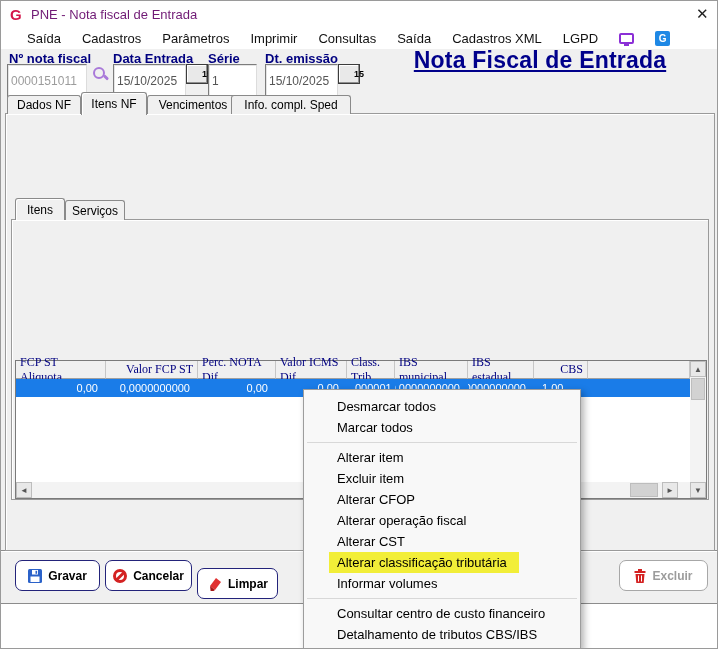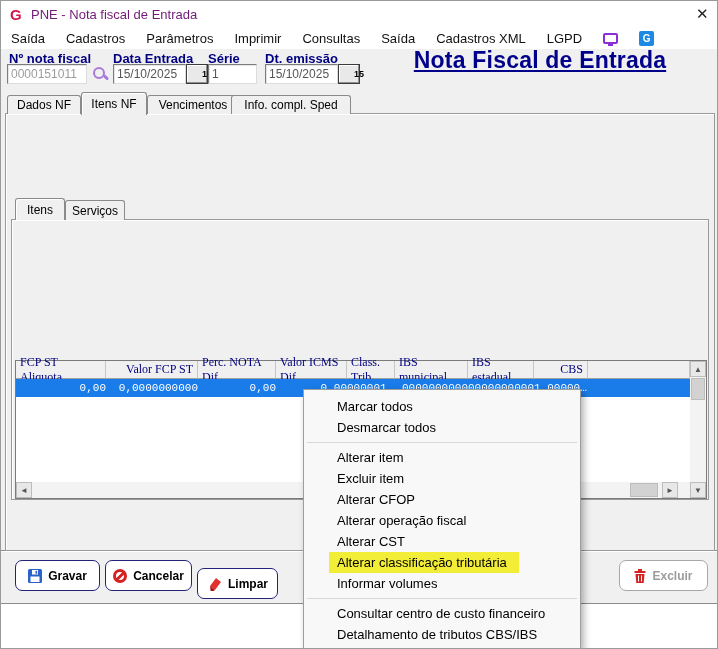--- a/index.html
+++ b/index.html
@@ -7,41 +7,41 @@
   #win { position:relative; width:718px; height:649px; background:#f0f0f0;
          border:1px solid #9a9a9a; overflow:hidden; font-family:"Liberation Sans", sans-serif; }
   .abs { position:absolute; }
 
   
   .titlebar { position:absolute; left:0; top:0; width:718px; height:26px; background:#fff; }
   .logo-g { position:absolute; left:9px; top:5px; color:#d4154a; font-weight:900; font-size:15px; }
   .win-title { position:absolute; left:30px; top:6px; font-size:13px; color:#701a75; }
   .close-x { position:absolute; left:695px; top:4px; font-size:15px; color:#222; cursor:pointer; }
   .menubar { position:absolute; left:0; top:26px; width:718px; height:22px; background:#fff;
-             display:flex; align-items:center; gap:21px; padding-left:10px; font-size:13px; color:#111; }
+             display:flex; align-items:center; gap:21px; padding-left:26px; font-size:13px; color:#111; }
   .menubar span { cursor:pointer; }
   .ico-monitor { width:15px; height:11px; border:2px solid #8b2fd6; border-radius:2px; position:relative; }
   .ico-monitor::after { content:""; position:absolute; left:3px; bottom:-4px; width:5px; height:2px; background:#8b2fd6; }
   .ico-gapp { width:15px; height:15px; background:#1e88e5; color:#fff; font-size:10px; font-weight:bold;
               display:flex; align-items:center; justify-content:center; border-radius:2px; }
 
   
   .lnavy { position:absolute; color:#000080; font-weight:bold; font-size:13px; }
   .lbold { position:absolute; color:#000; font-weight:bold; font-size:12px; }
   .lnorm { position:absolute; color:#000; font-size:12px; }
   .lsm   { position:absolute; color:#000; font-size:11.5px; }
   .lmar  { position:absolute; color:#8b0000; font-weight:bold; font-size:12px; }
   .tar { text-align:right; } .tac { text-align:center; }
 
   
   .tf { position:absolute; background:#fff; border:1px solid #7c7c7c;
         border-right-color:#dcdcdc; border-bottom-color:#dcdcdc;
         box-shadow: inset 1px 1px 0 rgba(0,0,0,0.10);
         font-family:"Liberation Sans", sans-serif; font-size:12px; color:#444;
-        padding:9px 3px; line-height:17px; }
+        padding:16px 3px; line-height:17px; }
   input.tf { outline:none; }
   .ro { background:#ececec; color:#9c9c9c; font-weight:bold; font-size:11px; }
   .num { text-align:right; font-size:11px; color:#2e2e2e; font-weight:normal; }
   .graytxt { color:#9c9c9c; }
 
   
   .mag { position:absolute; width:17px; height:17px; cursor:pointer; }
   .mag::before { content:""; position:absolute; left:1px; top:1px; width:8px; height:8px;
                  border:2.5px solid #a979d9; border-radius:50%; }
   .mag::after { content:""; position:absolute; left:11px; top:10px; width:6px; height:3px;
@@ -80,21 +80,21 @@
 
   
   .grid { position:absolute; left:14px; top:359px; width:692px; height:139px;
           background:#fff; border:1px solid #7a7a7a; z-index:1; }
   .ghead { position:absolute; top:0; height:18px; background:#f0f0f0;
            border-right:1px solid #c6c6c6; border-bottom:1px solid #9f9f9f;
            font-family:"Liberation Serif", serif; font-size:12px; color:#000080;
            display:flex; align-items:center; justify-content:flex-end; padding:0 4px; }
   .grow { position:absolute; top:18px; height:18px; background:#1a7ce8; color:#fff;
           font-size:11px; display:flex; align-items:center; justify-content:flex-end;
-          padding:0 0; overflow:hidden; white-space:nowrap;font-family:Liberation Mono, monospace; }
+          padding:0 8px; overflow:hidden; white-space:nowrap; }
   .grow.tl { justify-content:flex-start; }
   .ellip { text-overflow:ellipsis; overflow:hidden; display:block; width:100%; text-align:right; }
   .sbtn { position:absolute; background:#e8e8e8; border:1px solid #bdbdbd; color:#555;
           font-size:8px; display:flex; align-items:center; justify-content:center; cursor:pointer; }
   .strack { position:absolute; background:#f3f3f3; }
   .sthumb { position:absolute; background:#d2d2d2; border:1px solid #bdbdbd; cursor:grab; }
 
   .hline { position:absolute; left:0; width:718px; height:2px;
            border-top:1px solid #8c8c8c; border-bottom:1px solid #ffffff; }
 
@@ -350,22 +350,22 @@
         <path d="M1.5 5h9l-.8 9h-7.4z" fill="#d42222"></path>
         <rect x="4" y="6.5" width="1" height="6" fill="#fff"></rect>
         <rect x="7" y="6.5" width="1" height="6" fill="#fff"></rect>
       </svg>
     <span>Excluir</span>
   </div>
   <div class="hline" style="top:602px;"></div>
   <div class="abs" style="left:0;top:604px;width:718px;height:45px;background:#fff;"></div>
 
   <div class="ctxmenu">
+    <div class="mi">Desmarcar todos</div>
     <div class="mi">Marcar todos</div>
-    <div class="mi">Desmarcar todos</div>
     <div class="sep"></div>
     <div class="mi">Alterar item</div>
     <div class="mi">Excluir item</div>
     <div class="mi">Alterar CFOP</div>
     <div class="mi">Alterar operação fiscal</div>
     <div class="mi">Alterar CST</div>
     <div class="mi"><span class="hl">Alterar classificação tributária</span></div>
     <div class="mi">Informar volumes</div>
     <div class="sep"></div>
     <div class="mi">Consultar centro de custo financeiro</div>

